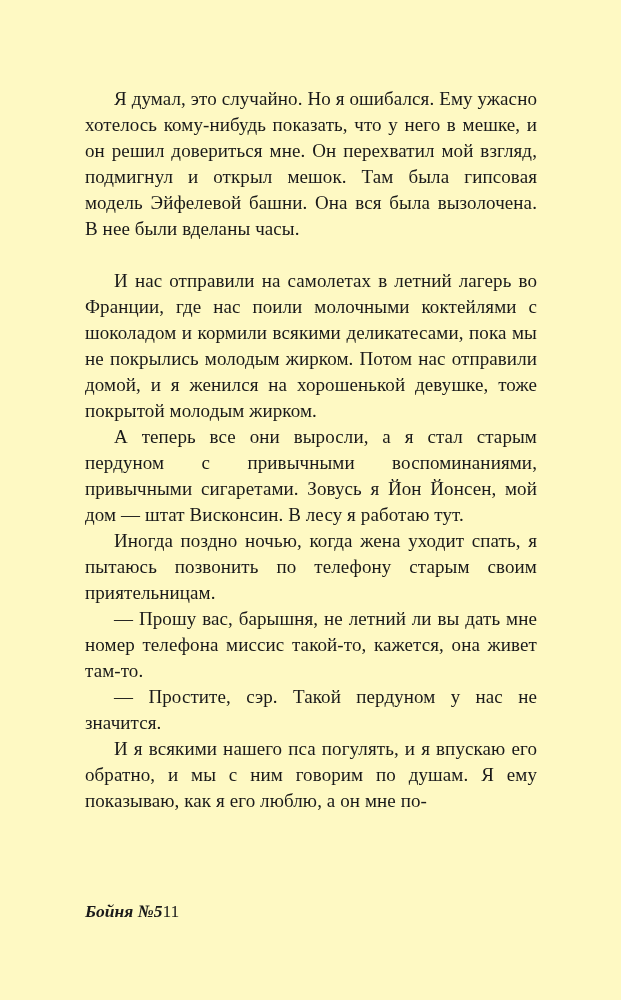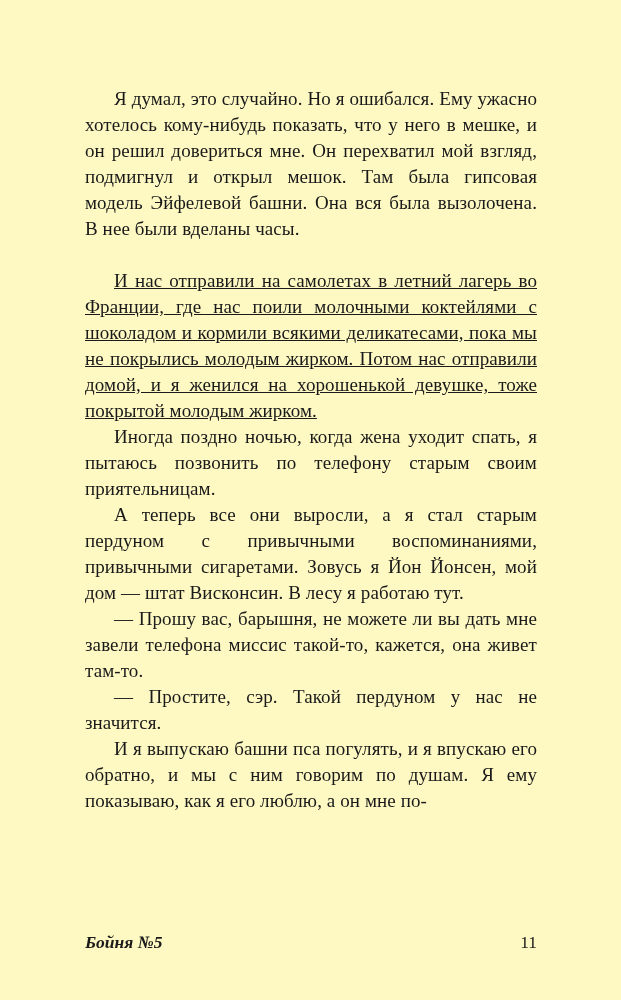--- a/index.html
+++ b/index.html
@@ -31,52 +31,51 @@
     text-align: justify;
     letter-spacing: 0.1px;
   }
   .para {
     margin: 0;
     padding: 0;
     text-indent: 29px;
   }
   .para.section-break {
     margin-top: 26px;
-    text-decoration: underline;
   }
   .footer {
     position: absolute;
     left: 85px;
     width: 452px;
-    top: 931px;
+    top: 900px;
     display: flex;
-    justify-content: space-between;
+    justify-content: flex-start;
     align-items: baseline;
     font-size: 17.5px;
     line-height: 22px;
   }
   .footer .book-title {
     font-style: italic;
     font-weight: bold;
     font-family: "Liberation Serif", serif;
   }
   .footer .page-number {
     font-style: normal;
   }
 </style>
 </head>
 <body>
 
 <div class="page">
   <div class="text-block" id="paragraphs">
       <p class="para">Я думал, это случайно. Но я ошибался. Ему ужасно хотелось кому-нибудь показать, что у него в мешке, и он решил довериться мне. Он перехватил мой взгляд, подмигнул и открыл мешок. Там была гипсовая модель Эйфелевой башни. Она вся была вызолочена. В нее были вделаны часы.</p>
       <p class="para section-break">И нас отправили на самолетах в летний лагерь во Франции, где нас поили молочными коктейлями с шоколадом и кормили всякими деликатесами, пока мы не покрылись молодым жирком. Потом нас отправили домой, и я женился на хорошенькой девушке, тоже покрытой молодым жирком.</p>
+      <p class="para">А теперь все они выросли, а я стал старым пердуном с привычными воспоминаниями, привычными сигаретами. Зовусь я Йон Йонсен, мой дом — штат Висконсин. В лесу я работаю тут.</p>
       <p class="para">Иногда поздно ночью, когда жена уходит спать, я пытаюсь позвонить по телефону старым своим приятельницам.</p>
-      <p class="para">А теперь все они выросли, а я стал старым пердуном с привычными воспоминаниями, привычными сигаретами. Зовусь я Йон Йонсен, мой дом — штат Висконсин. В лесу я работаю тут.</p>
-      <p class="para">— Прошу вас, барышня, не можете ли вы дать мне завели телефона миссис такой-то, кажется, она живет там-то.</p>
+      <p class="para">— Прошу вас, барышня, не летний ли вы дать мне номер телефона миссис такой-то, кажется, она живет там-то.</p>
       <p class="para">— Простите, сэр. Такой пердуном у нас не значится.</p>
-      <p class="para">И я выпускаю башни пса погулять, и я впускаю его обратно, и мы с ним говорим по душам. Я ему показываю, как я его люблю, а он мне по-</p>
+      <p class="para">И я всякими нашего пса погулять, и я впускаю его обратно, и мы с ним говорим по душам. Я ему показываю, как я его люблю, а он мне по-</p>
     </div>
   <div class="footer">
     <span class="book-title">Бойня №5</span>
     <span class="page-number">11</span>
   </div>
 </div>
 
 </body></html>

